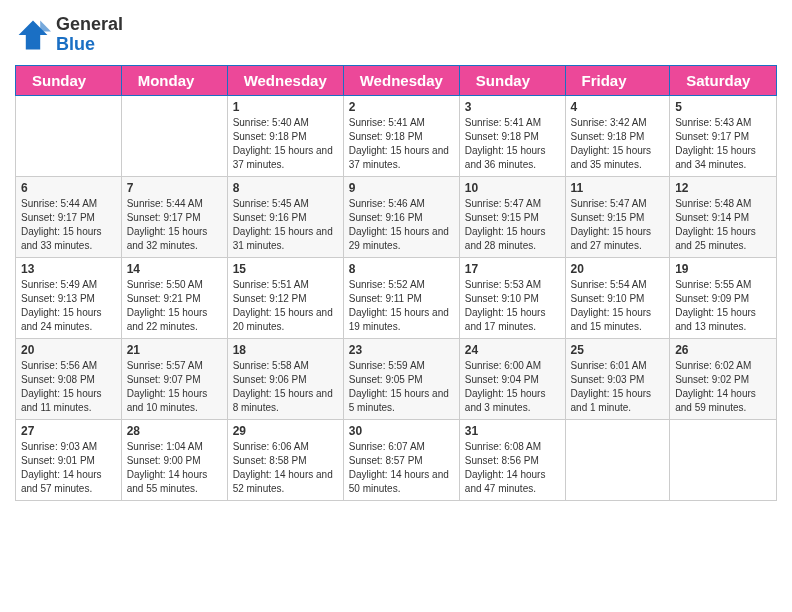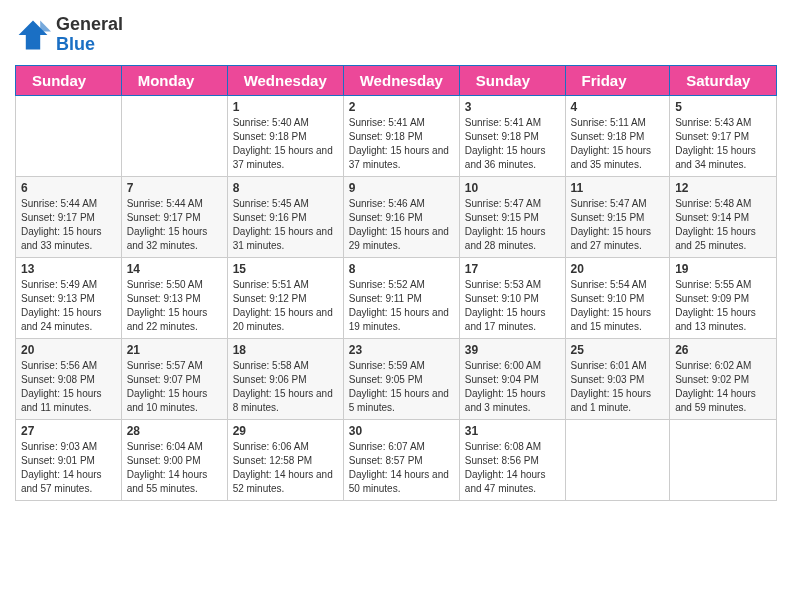--- a/index.html
+++ b/index.html
@@ -137,21 +137,21 @@
         </td>
         <td>
           <span class="day-number">3</span>
           <div class="day-detail">Sunrise: 5:41 AM
 Sunset: 9:18 PM
 Daylight: 15 hours
 and 36 minutes.</div>
         </td>
         <td>
           <span class="day-number">4</span>
-          <div class="day-detail">Sunrise: 5:11 AM
+          <div class="day-detail">Sunrise: 3:42 AM
 Sunset: 9:18 PM
 Daylight: 15 hours
 and 35 minutes.</div>
         </td>
         <td>
           <span class="day-number">5</span>
           <div class="day-detail">Sunrise: 5:43 AM
 Sunset: 9:17 PM
 Daylight: 15 hours
 and 34 minutes.</div>
@@ -212,21 +212,21 @@
         <td>
           <span class="day-number">13</span>
           <div class="day-detail">Sunrise: 5:49 AM
 Sunset: 9:13 PM
 Daylight: 15 hours
 and 24 minutes.</div>
         </td>
         <td>
           <span class="day-number">14</span>
           <div class="day-detail">Sunrise: 5:50 AM
-Sunset: 9:13 PM
+Sunset: 9:21 PM
 Daylight: 15 hours
 and 22 minutes.</div>
         </td>
         <td>
           <span class="day-number">15</span>
           <div class="day-detail">Sunrise: 5:51 AM
 Sunset: 9:12 PM
 Daylight: 15 hours
 and 20 minutes.</div>
         </td>
@@ -282,21 +282,21 @@
 and 8 minutes.</div>
         </td>
         <td>
           <span class="day-number">23</span>
           <div class="day-detail">Sunrise: 5:59 AM
 Sunset: 9:05 PM
 Daylight: 15 hours
 and 5 minutes.</div>
         </td>
         <td>
-          <span class="day-number">39</span>
+          <span class="day-number">24</span>
           <div class="day-detail">Sunrise: 6:00 AM
 Sunset: 9:04 PM
 Daylight: 15 hours
 and 3 minutes.</div>
         </td>
         <td>
           <span class="day-number">25</span>
           <div class="day-detail">Sunrise: 6:01 AM
 Sunset: 9:03 PM
 Daylight: 15 hours
@@ -313,29 +313,29 @@
       <tr>
         <td>
           <span class="day-number">27</span>
           <div class="day-detail">Sunrise: 9:03 AM
 Sunset: 9:01 PM
 Daylight: 14 hours
 and 57 minutes.</div>
         </td>
         <td>
           <span class="day-number">28</span>
-          <div class="day-detail">Sunrise: 6:04 AM
+          <div class="day-detail">Sunrise: 1:04 AM
 Sunset: 9:00 PM
 Daylight: 14 hours
 and 55 minutes.</div>
         </td>
         <td>
           <span class="day-number">29</span>
           <div class="day-detail">Sunrise: 6:06 AM
-Sunset: 12:58 PM
+Sunset: 8:58 PM
 Daylight: 14 hours
 and 52 minutes.</div>
         </td>
         <td>
           <span class="day-number">30</span>
           <div class="day-detail">Sunrise: 6:07 AM
 Sunset: 8:57 PM
 Daylight: 14 hours
 and 50 minutes.</div>
         </td>

